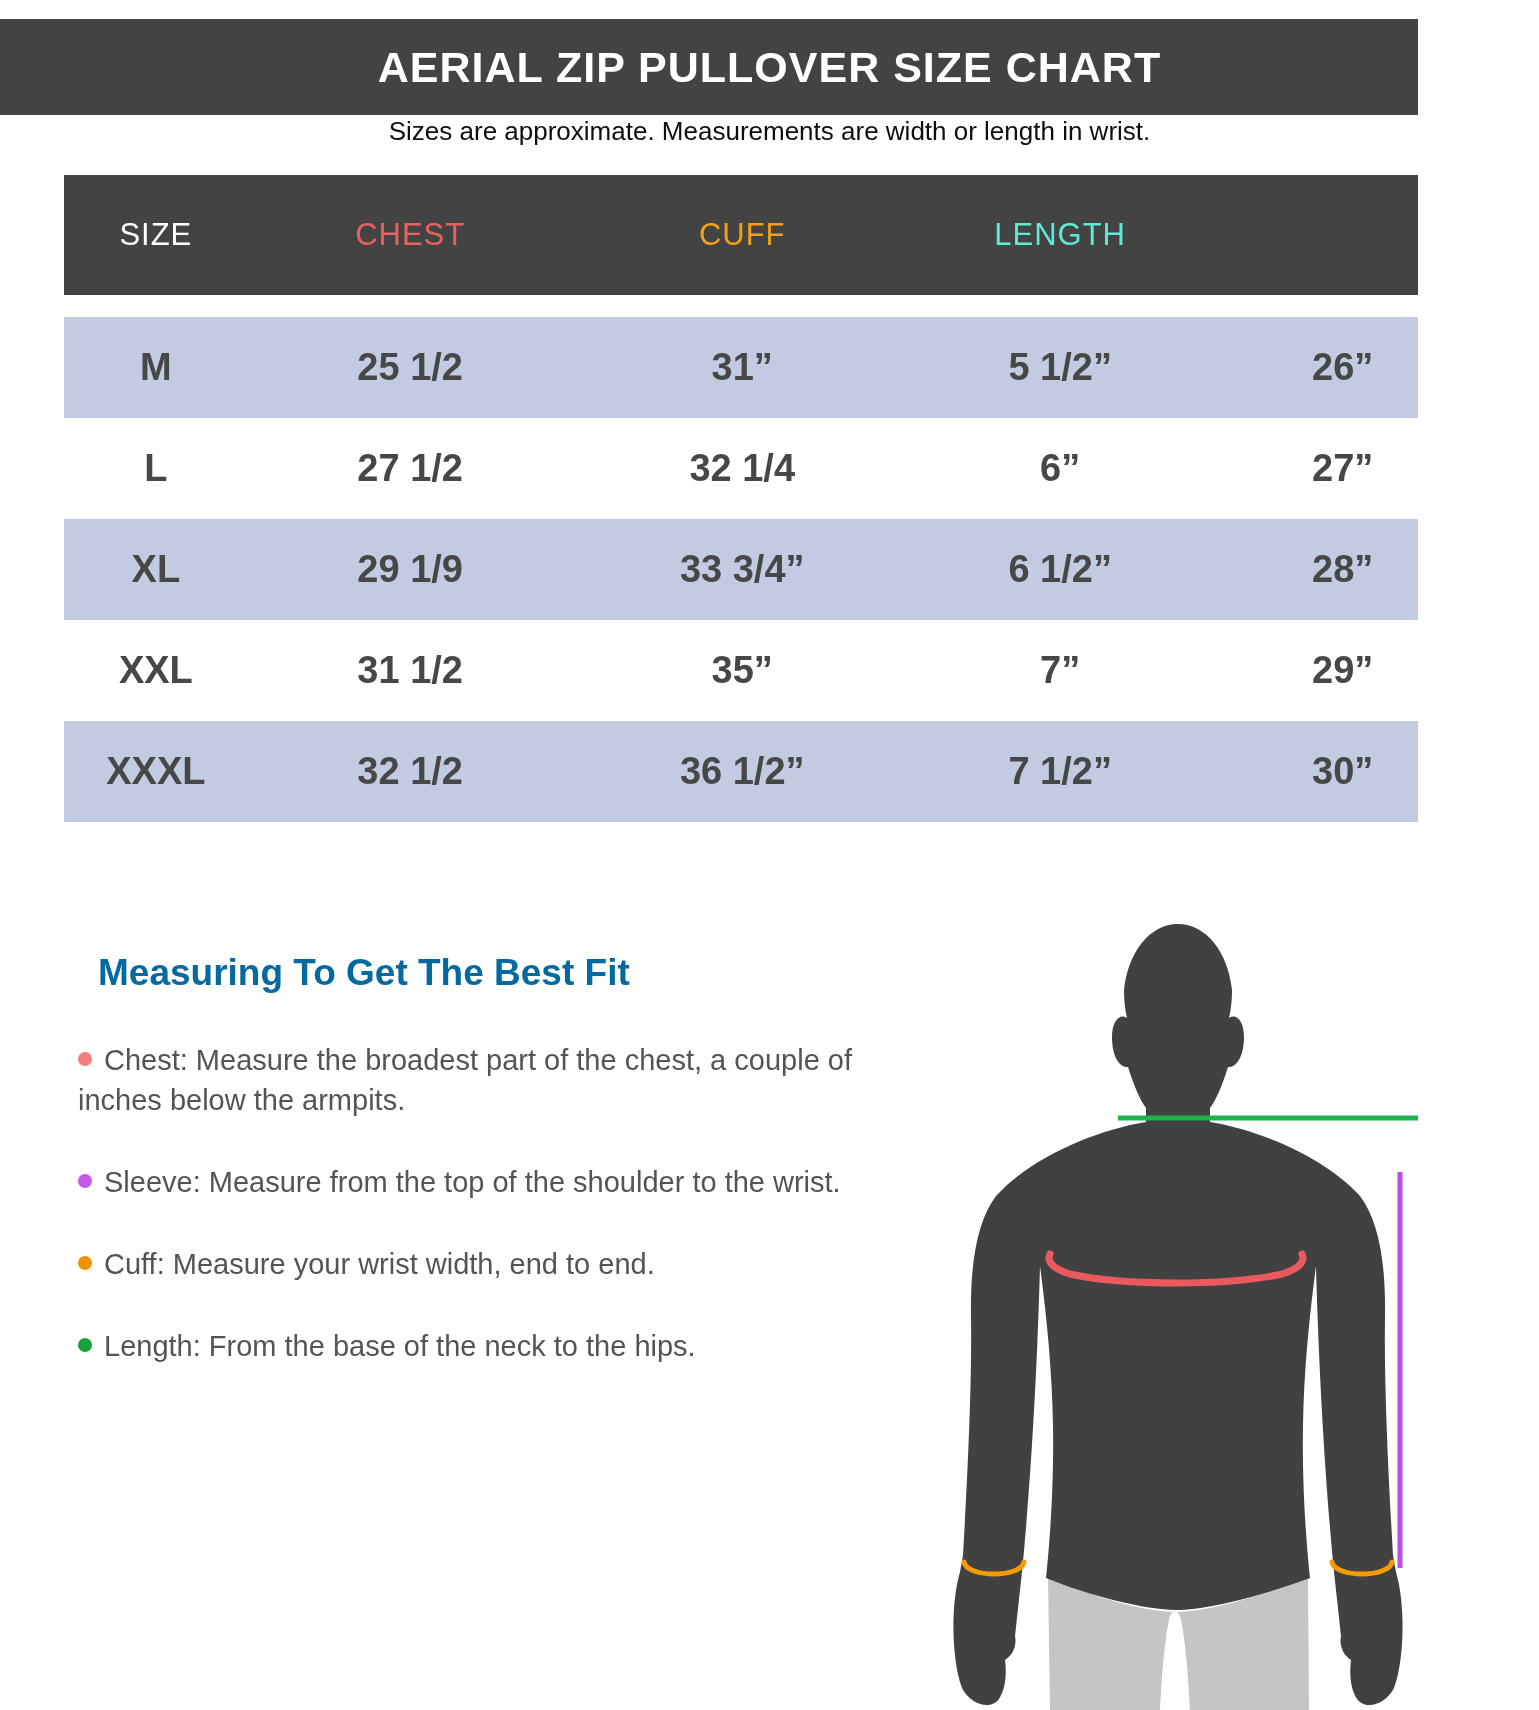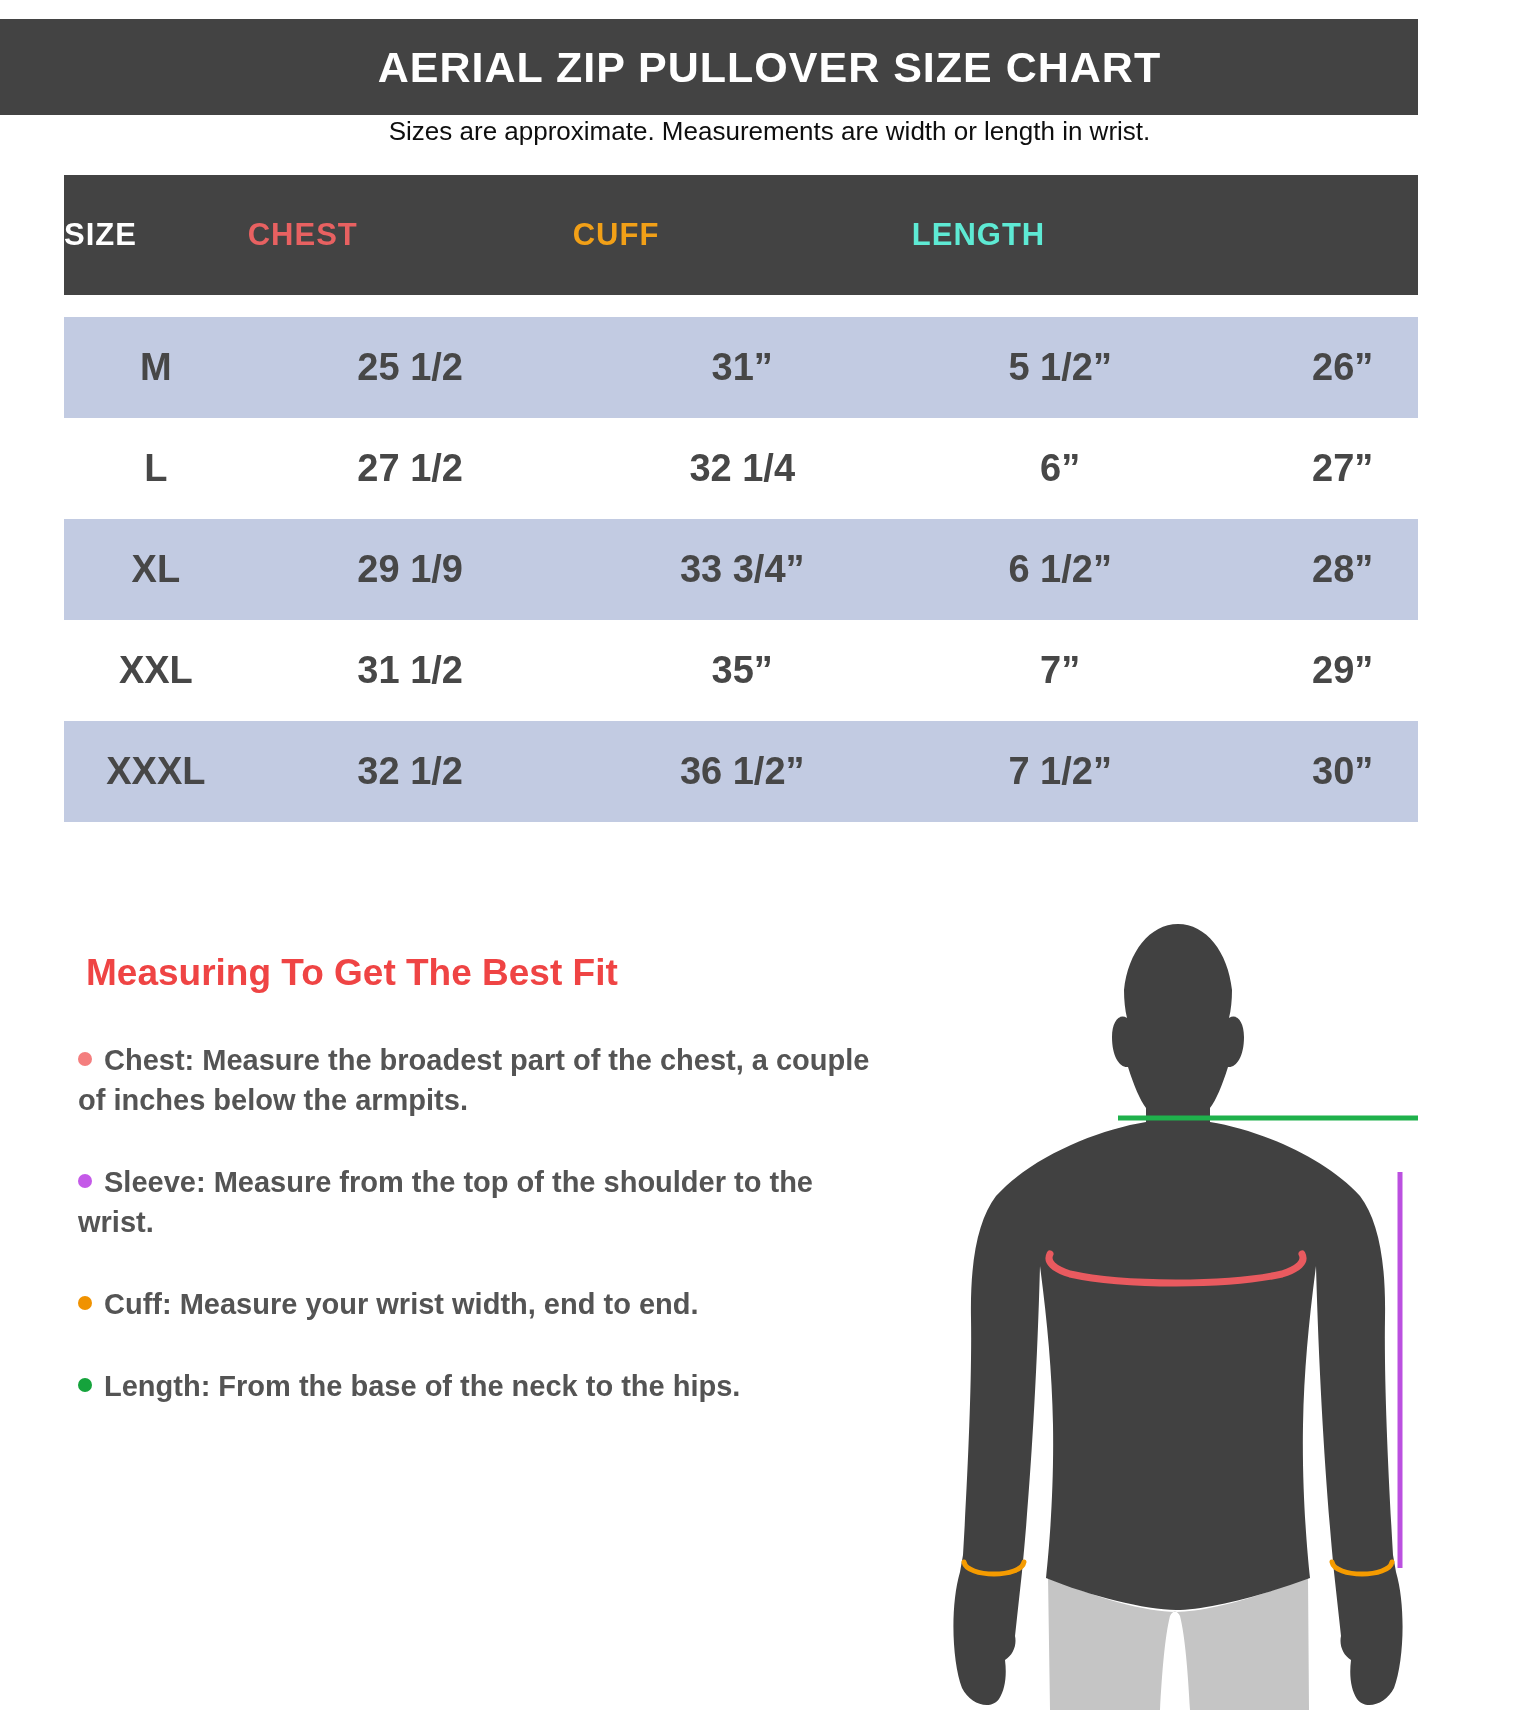--- a/index.html
+++ b/index.html
@@ -10,35 +10,35 @@
   .title-bar{position:absolute;left:0;top:19px;width:1539px;height:96px;background:#434343;
              display:flex;align-items:center;justify-content:center;}
   .title-bar h1{margin:0;color:#ffffff;font-size:43px;font-weight:bold;letter-spacing:1px;}
 
   .subtitle{position:absolute;left:0;top:116px;width:1539px;text-align:center;
             font-size:26px;color:#0e0e0e;}
 
   
   .size-table{position:absolute;left:64px;top:175px;width:1413px;}
   .thead{display:grid;grid-template-columns:13% 23% 24% 21% 19%;height:120px;background:#434343;align-items:center;}
-  .th{font-size:31px;font-weight:bold;letter-spacing:1px;}
+  .th{text-align:center;font-size:31px;font-weight:normal;letter-spacing:1px;}
   .th.c-size{color:#ffffff}
   .th.c-chest{color:#e86161}
   .th.c-sleeve{color:#b950e6}
   .th.c-cuff{color:#f2a017}
   .th.c-length{color:#5eead4}
   .tbody{margin-top:22px;}
   .trow{display:grid;grid-template-columns:13% 23% 24% 21% 19%;height:101px;align-items:center;background:#ffffff;}
   .trow.alt{background:#c2cbe2;}
   .td{text-align:center;font-size:38px;font-weight:bold;color:#474747;}
 
   
   .guide{position:absolute;left:78px;top:952px;width:800px;}
-  .guide h2{margin:0 0 46px 8px;font-size:37px;font-weight:bold;color:#ef4444;}
-  .bullet{margin:0 0 42px 0;font-size:29px;font-weight:bold;color:#545454;line-height:1.38;}
+  .guide h2{margin:0 0 46px 20px;font-size:37px;font-weight:bold;color:#0369a1;}
+  .bullet{margin:0 0 42px 0;font-size:29px;font-weight:normal;color:#545454;line-height:1.38;}
   .dot{display:inline-block;width:14px;height:14px;border-radius:50%;margin-right:12px;vertical-align:middle;position:relative;top:-3px;}
   .dot.chest{background:#f47e7e}
   .dot.sleeve{background:#c45ae8}
   .dot.cuff{background:#f09200}
   .dot.length{background:#15a33c}
 
   
   .figure{position:absolute;left:860px;top:910px;width:640px;height:800px;}
 </style>
 </head>

